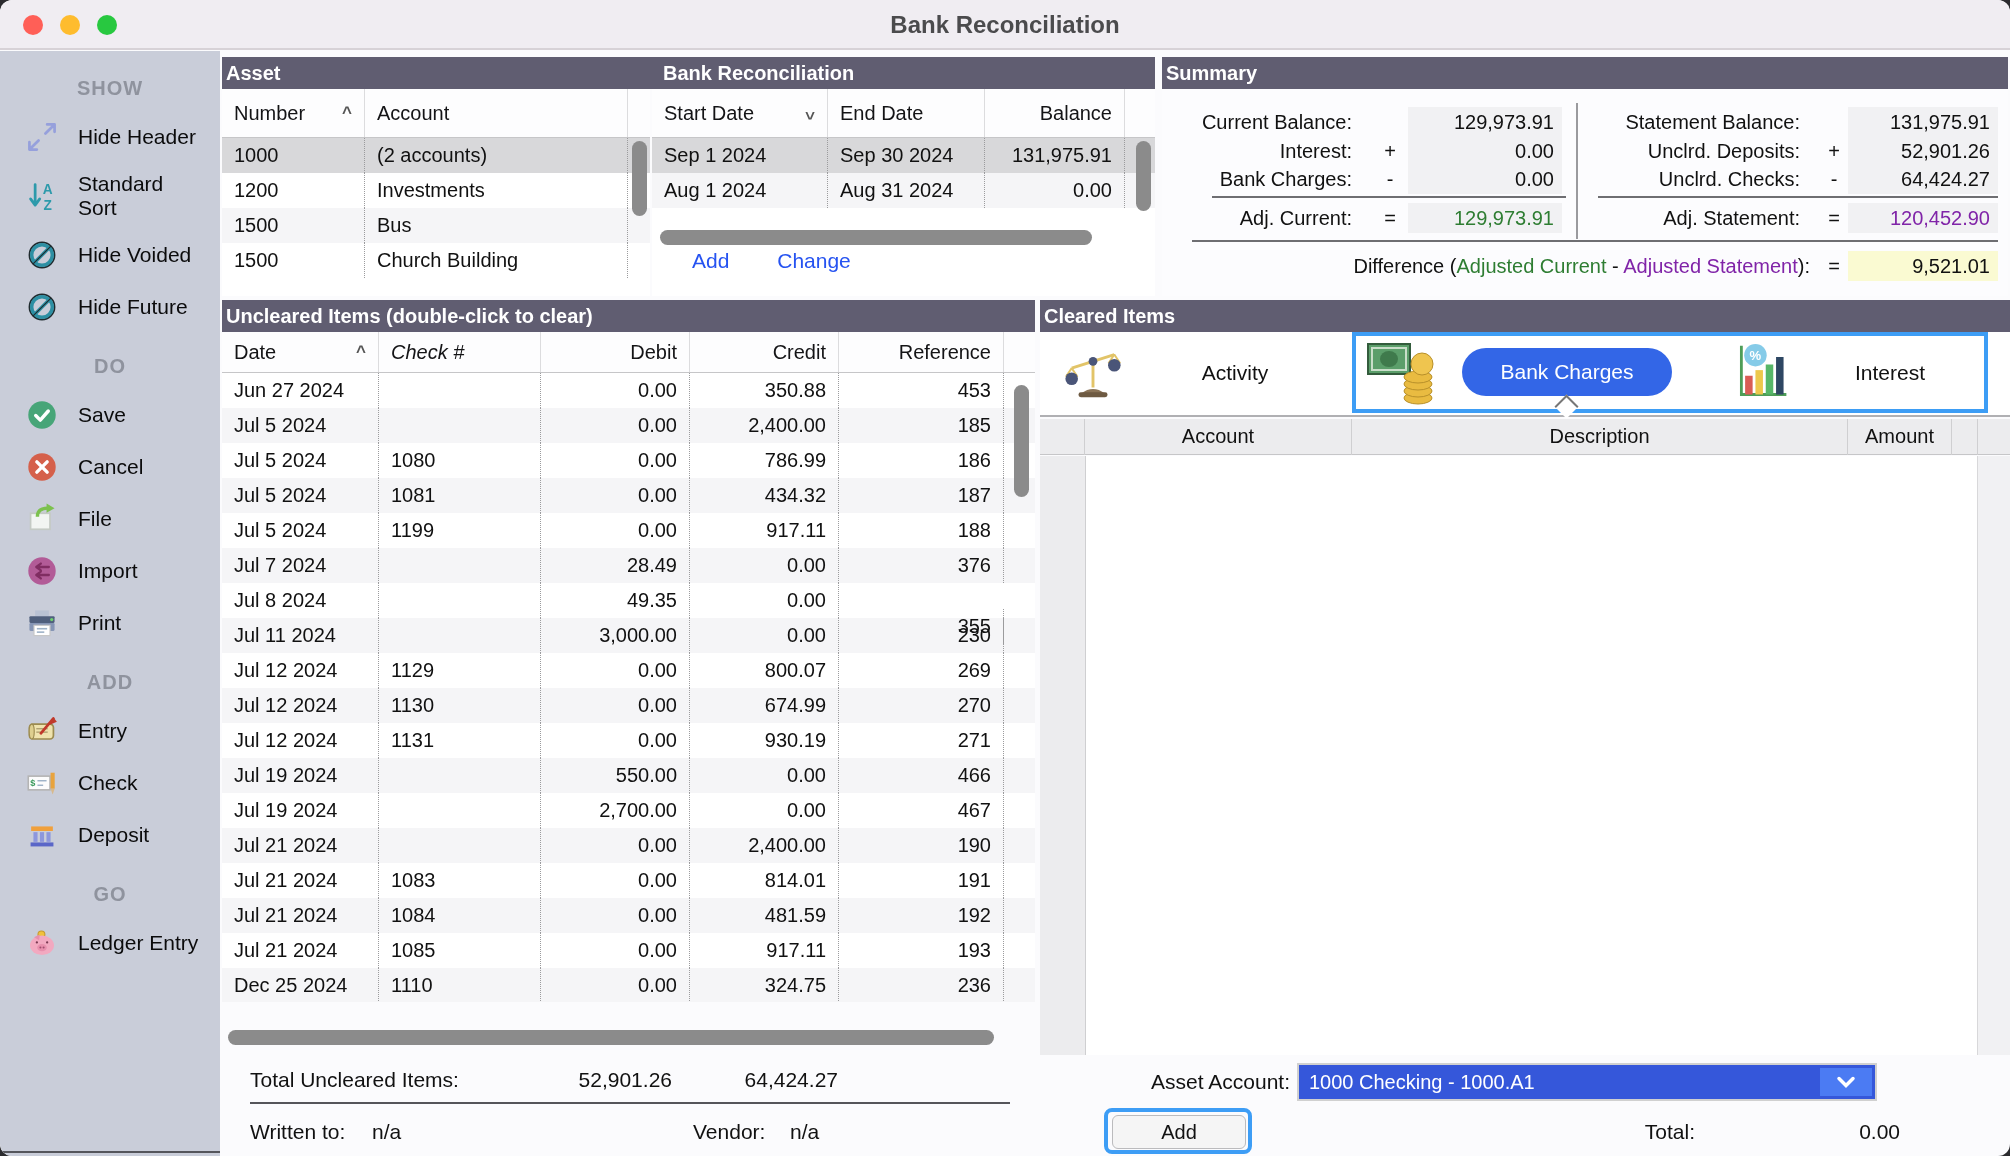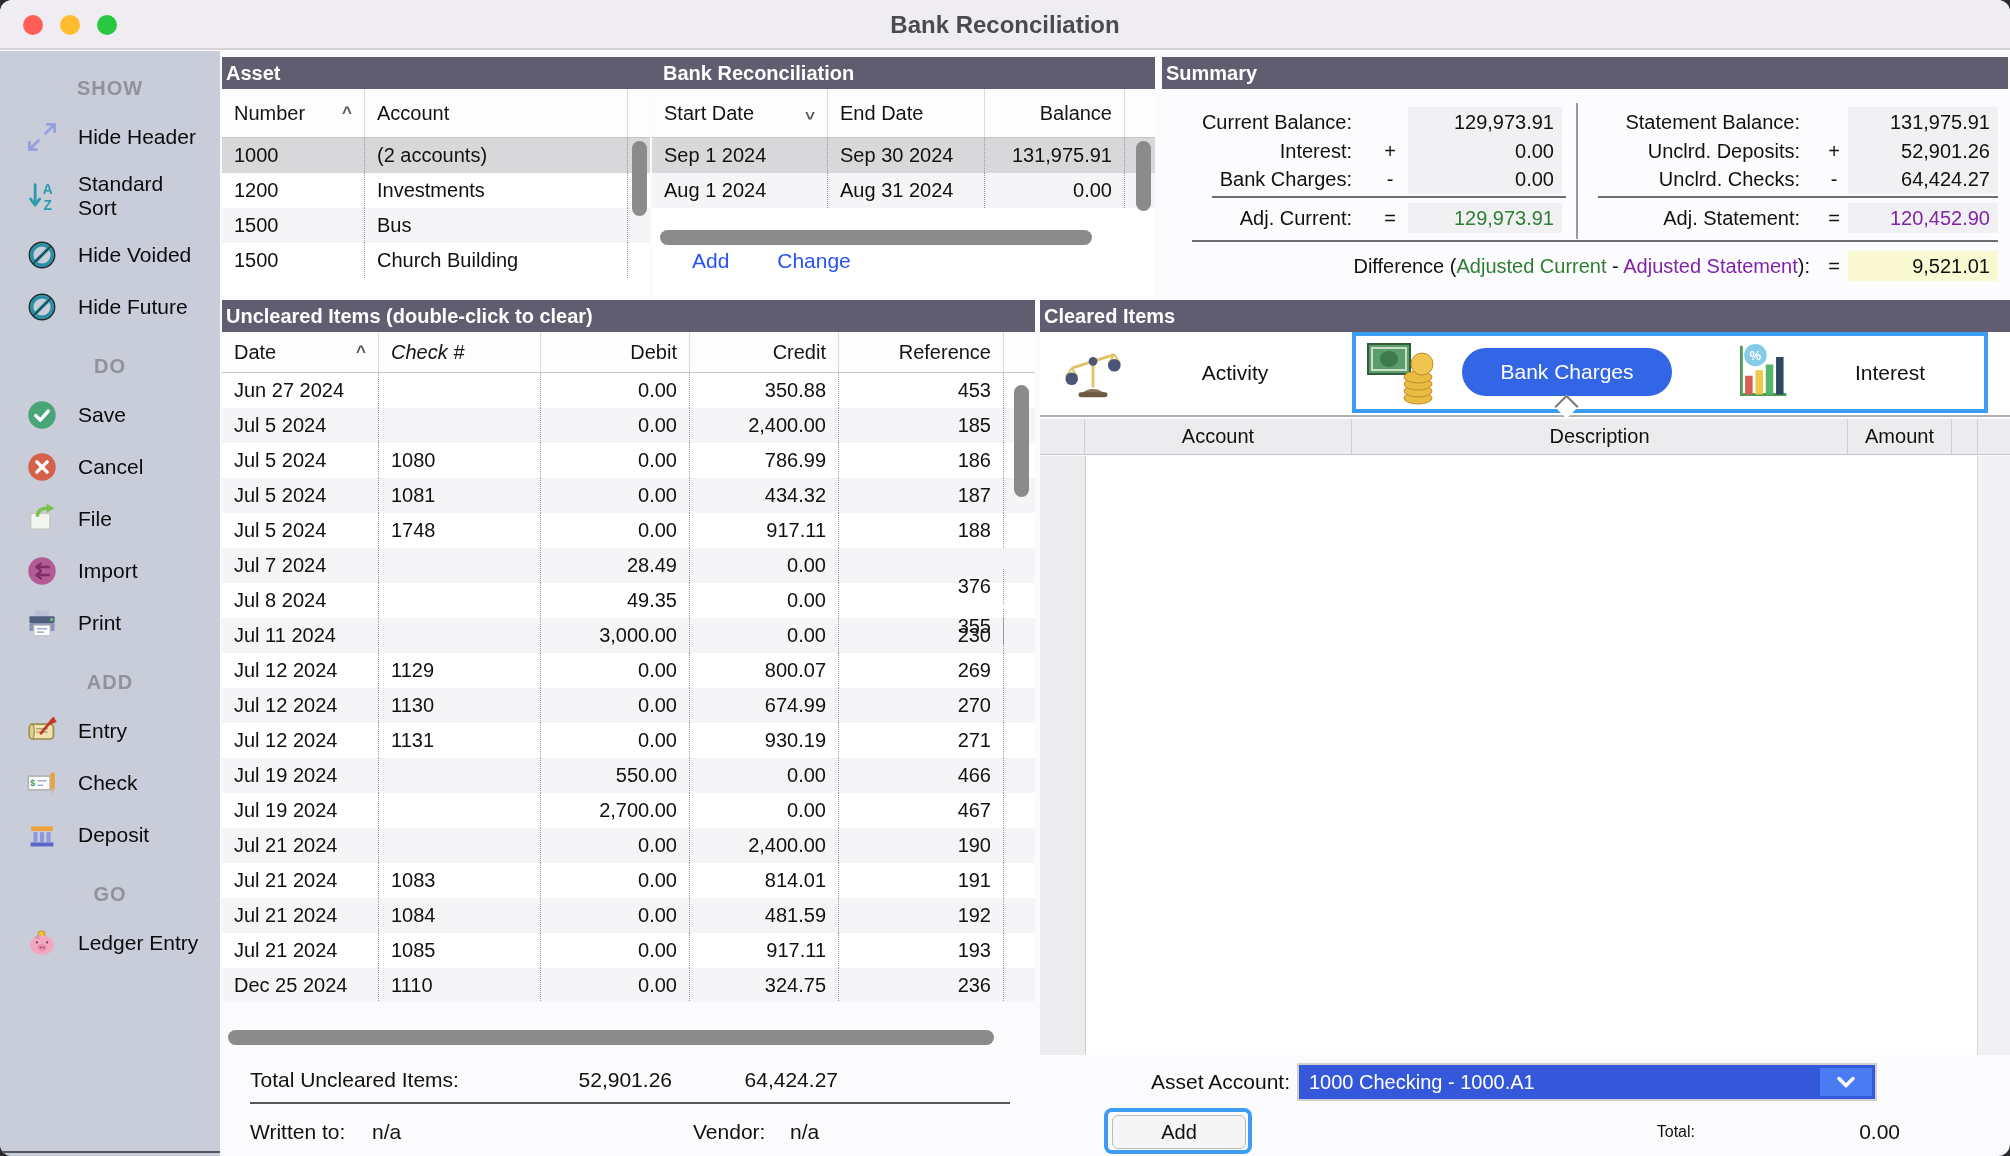--- a/index.html
+++ b/index.html
@@ -117,21 +117,21 @@
   #dd-chevron { position:absolute; right:3px; top:3px; bottom:3px; width:52px; background:#4B7BF3;
                 display:flex; align-items:center; justify-content:center; }
 
   #add-row { position:absolute; left:1040px; top:1108px; width:970px; height:48px; }
   #add-focus { position:absolute; left:64px; top:0px; width:148px; height:46px;
                border:4px solid #3D9DF5; border-radius:8px; box-sizing:border-box; }
   #add-btn { position:absolute; left:72px; top:7px; width:132px; height:32px; background:#F5F5F5;
              border:1px solid #BBBBBD; border-radius:6px; text-align:center; line-height:32px;
              font-size:20px; }
   #add-row .total-label { position:absolute; left:545px; width:110px; text-align:right;
-                          line-height:48px; font-size:16px; }
+                          line-height:48px; font-size:21px; }
   #add-row .total-value { position:absolute; left:740px; width:120px; text-align:right;
                           line-height:48px; font-size:21px; }
 </style>
 </head>
 <body>
 
 <div class="titlebar">
   <div class="light red"></div>
   <div class="light yellow"></div>
   <div class="light green"></div>
@@ -441,31 +441,31 @@
       </div>
       <div class="trow alt">
         <div class="tcell" style="width: 157px;">Jul 5 2024</div>
         <div class="tcell" style="width: 162px;">1081</div>
         <div class="tcell r" style="width: 149px;">0.00</div>
         <div class="tcell r" style="width: 149px;">434.32</div>
         <div class="tcell r" style="width: 165px;">187</div>
       </div>
       <div class="trow">
         <div class="tcell" style="width: 157px;">Jul 5 2024</div>
-        <div class="tcell" style="width: 162px;">1748</div>
+        <div class="tcell" style="width: 162px;">1199</div>
         <div class="tcell r" style="width: 149px;">0.00</div>
         <div class="tcell r" style="width: 149px;">917.11</div>
         <div class="tcell r" style="width: 165px;">188</div>
       </div>
       <div class="trow alt">
         <div class="tcell" style="width: 157px;">Jul 7 2024</div>
         <div class="tcell" style="width: 162px;"></div>
         <div class="tcell r" style="width: 149px;">28.49</div>
         <div class="tcell r" style="width: 149px;">0.00</div>
-        <div class="tcell r" style="width: 165px; margin-top: 21px;">376</div>
+        <div class="tcell r" style="width: 165px;">376</div>
       </div>
       <div class="trow">
         <div class="tcell" style="width: 157px;">Jul 8 2024</div>
         <div class="tcell" style="width: 162px;"></div>
         <div class="tcell r" style="width: 149px;">49.35</div>
         <div class="tcell r" style="width: 149px;">0.00</div>
         <div class="tcell r" style="width: 165px; margin-top: 26px;">355</div>
       </div>
       <div class="trow alt">
         <div class="tcell" style="width: 157px;">Jul 11 2024</div>

